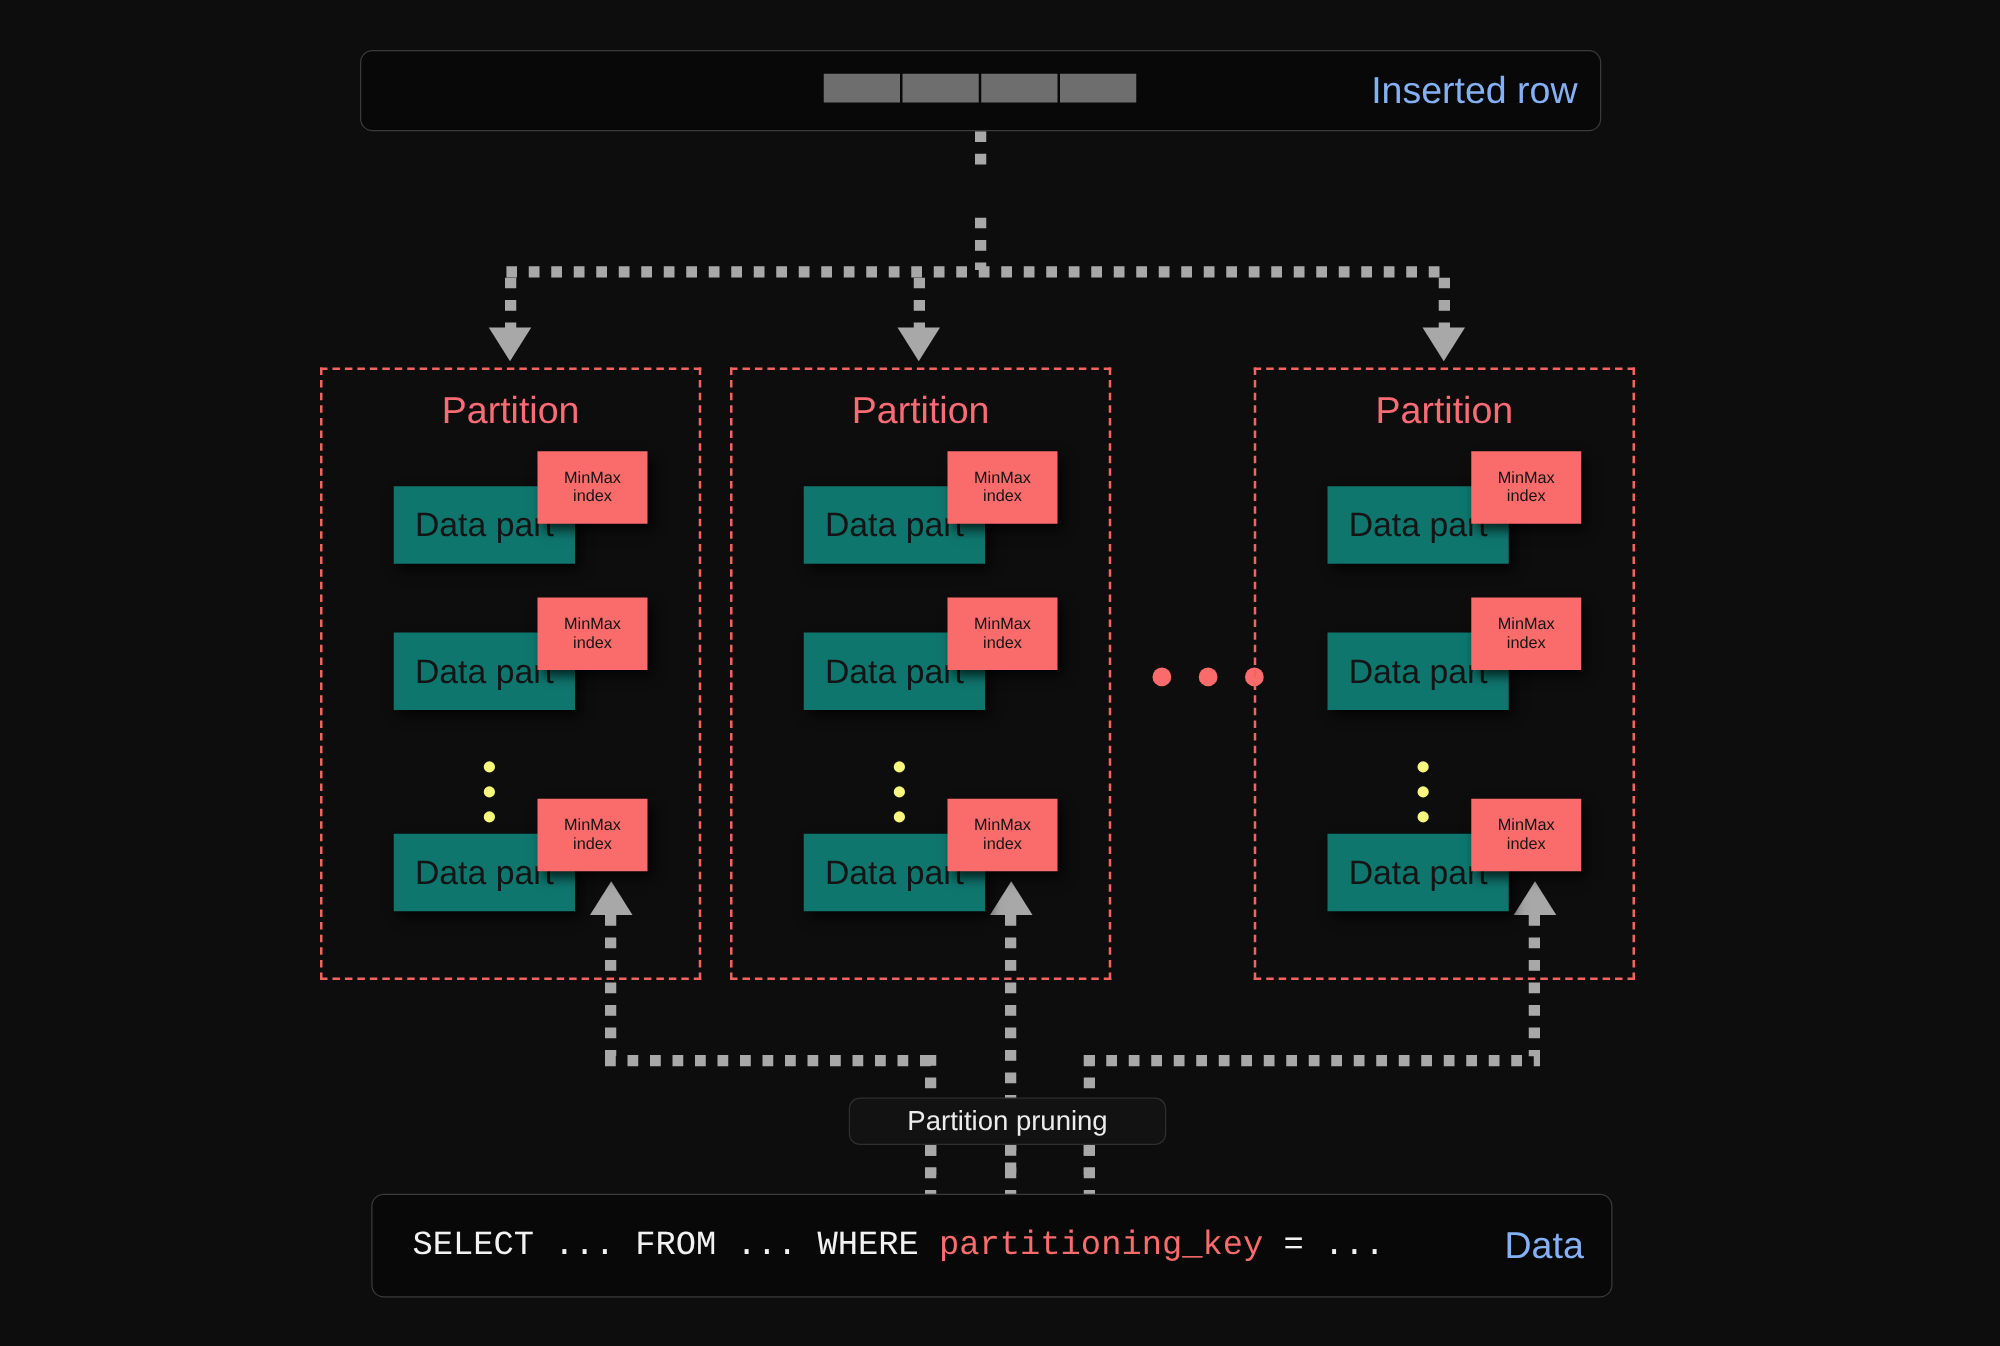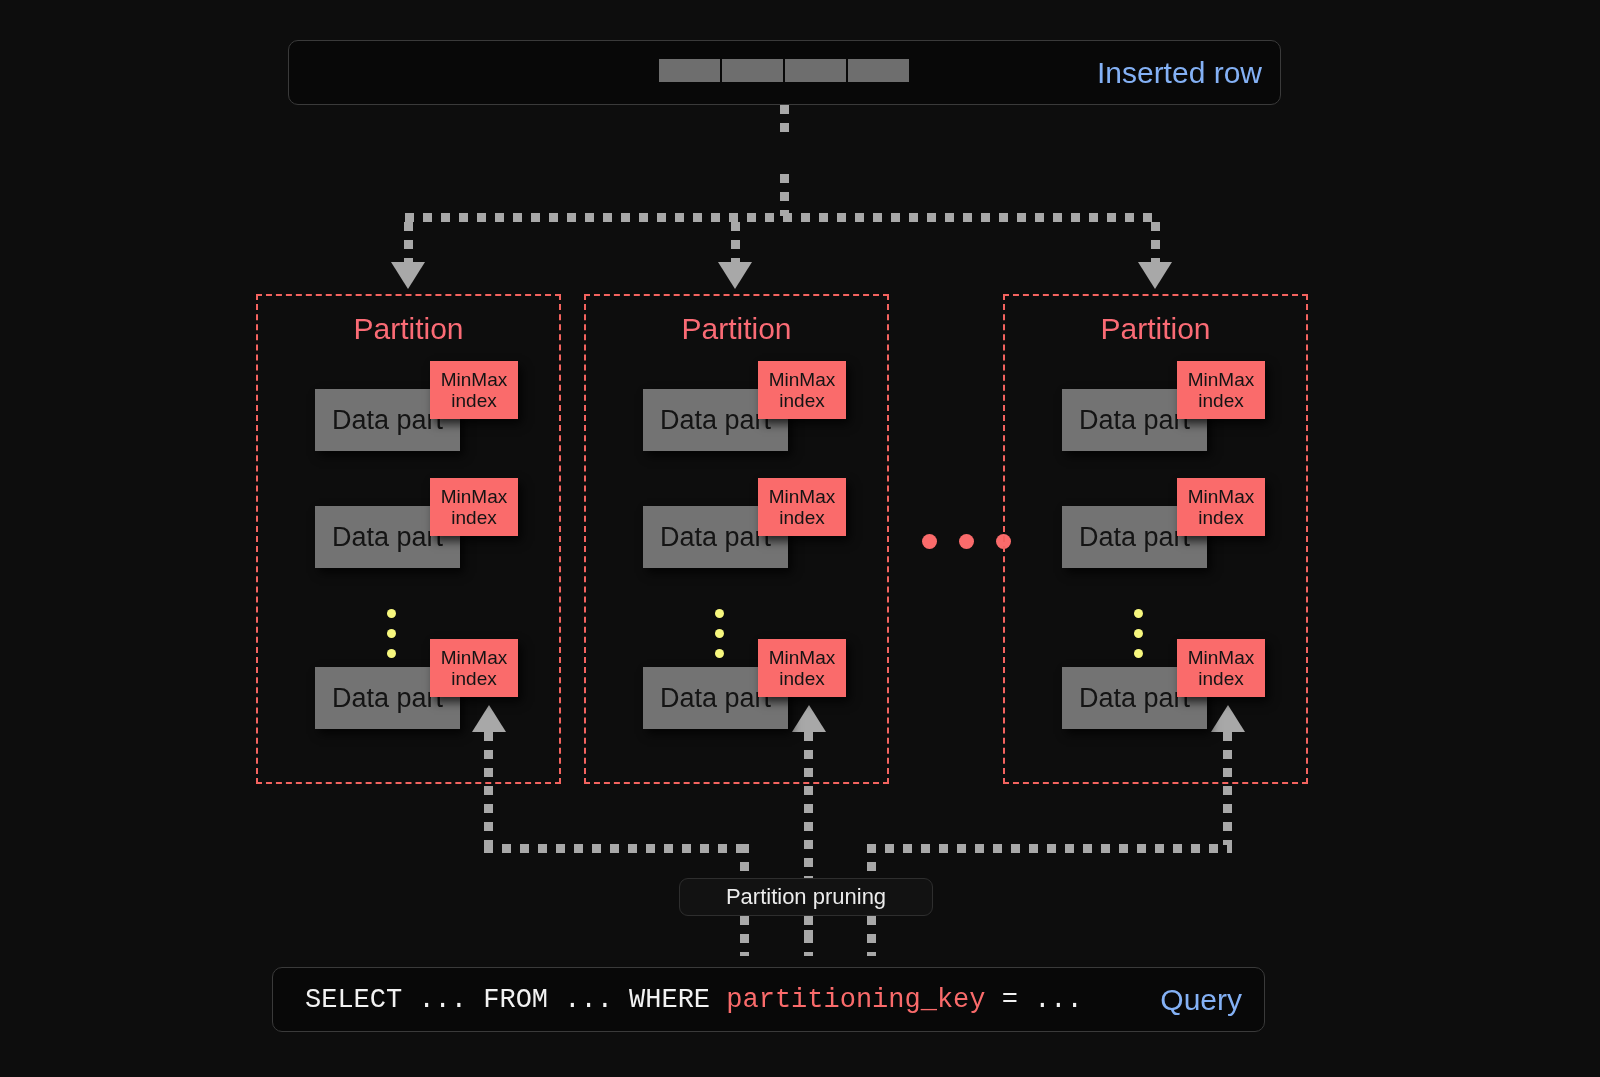--- a/index.html
+++ b/index.html
@@ -126,36 +126,36 @@
   .data-row {
     position: absolute;
     left: 57px;
     width: 230px;
     height: 90px;
   }
   .data-part {
     position: absolute;
     left: 0; top: 28px;
     width: 145px; height: 62px;
-    background: #737373;
+    background: #0f766e;
     color: #141414;
     font-size: 27px;
     display: flex;
     align-items: center;
     justify-content: center;
     box-shadow: 4px 5px 9px rgba(0,0,0,0.72);
     z-index: 2;
   }
   .minmax {
     position: absolute;
     left: 115px; top: 0;
     width: 88px; height: 58px;
     background: #fa6b6b;
     color: #141414;
-    font-size: 19px;
+    font-size: 13px;
     line-height: 1.12;
     text-align: center;
     display: flex;
     align-items: center;
     justify-content: center;
     box-shadow: 4px 5px 9px rgba(0,0,0,0.72);
     z-index: 3;
   }
   .vdots {
     position: absolute;
@@ -179,22 +179,22 @@
   }
   #ellipsis-between span {
     display: block;
     width: 15px; height: 15px;
     border-radius: 50%;
     background: #fa6b6b;
   }
 
   
   #query-bar {
-    left: 272px; top: 955px;
-    width: 993px; height: 65px; margin-top: 12px;
+    left: 297px; top: 955px;
+    width: 993px; height: 83px;
   }
   #query-text {
     position: absolute;
     left: 32px; top: 50%;
     transform: translateY(-50%);
     font-family: "Liberation Mono", "DejaVu Sans Mono", monospace;
     font-size: 27px;
     color: #f2f2f2;
     white-space: pre;
   }
@@ -351,16 +351,16 @@
   <div class="dot-v" style="left:867px; top:844px; height:96px;"></div>
 
   <div class="pill" id="partition-pruning-pill">Partition pruning</div>
 
   <div class="dot-v" style="left:740px; top:916px; height:40px;"></div>
   <div class="dot-v" style="left:804px; top:916px; height:40px;"></div>
   <div class="dot-v" style="left:867px; top:916px; height:40px;"></div>
 
   <div class="bar" id="query-bar">
     <div id="query-text"><span>SELECT ... FROM ... WHERE </span><span id="query-key">partitioning_key</span><span> = ...</span></div>
-    <div id="query-label">Query</div>
+    <div id="query-label">Data</div>
   </div>
 
 </div>
 
 </body></html>

